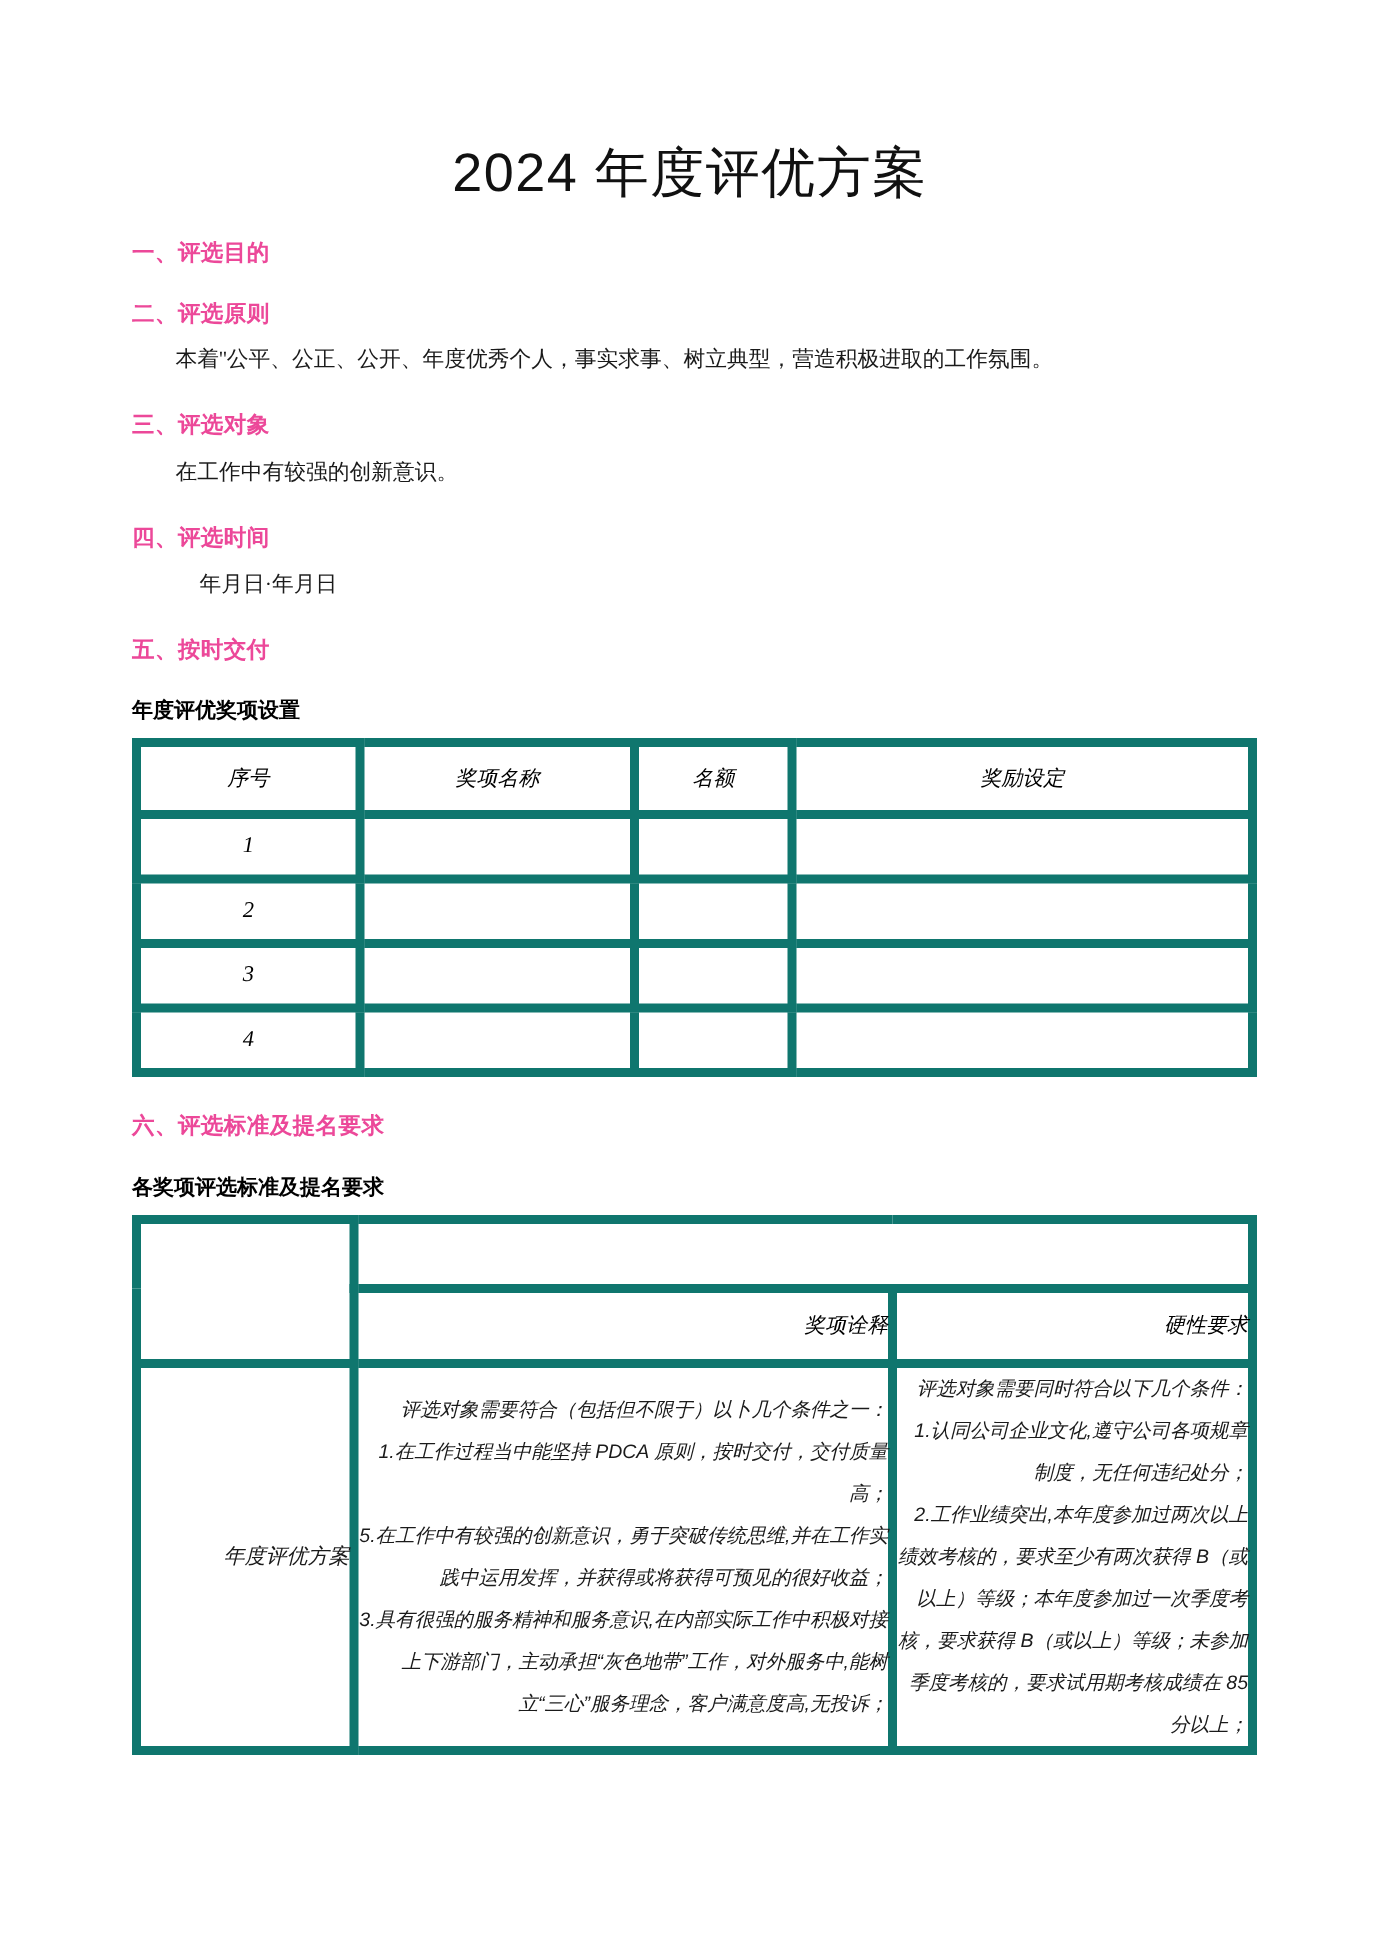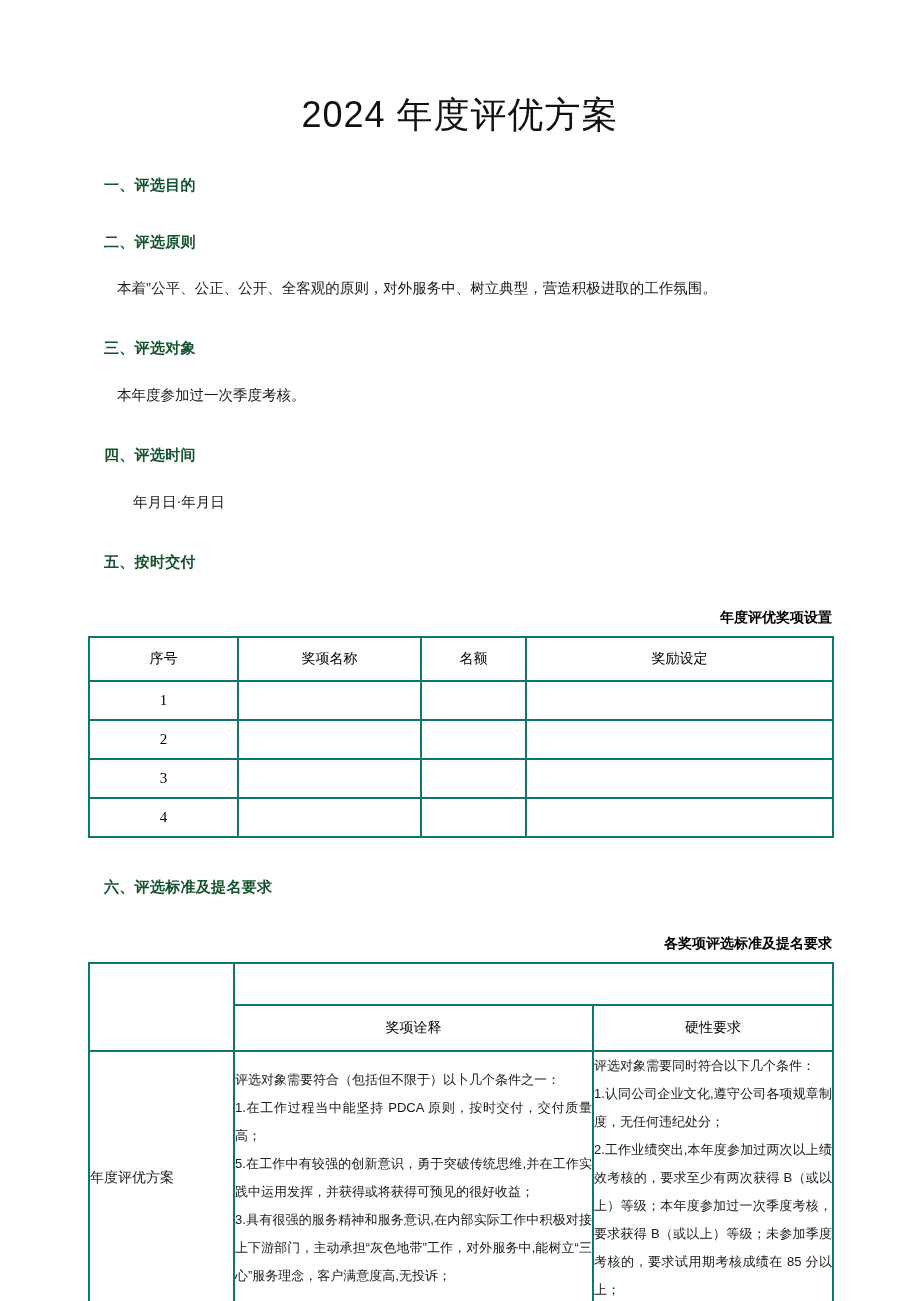--- a/index.html
+++ b/index.html
@@ -34,22 +34,22 @@
     padding-top: 93px;
     line-height: 1.2;
     color: #111;
   }
 
   
   .section-heading {
     font-family: "Liberation Sans", "DejaVu Sans", sans-serif;
     font-size: 15px;
     font-weight: bold;
-    color: #14532d;
-    margin: 16px;
+    color: #ec4899;
+    margin: 0;
     padding-top: 22px;
     letter-spacing: 0.3px;
     line-height: 1.5;
   }
   .section-heading.tight { padding-top: 18px; }
 
   
   .body-par {
     font-family: "Liberation Serif", "DejaVu Serif", serif;
     font-size: 14.5px;
@@ -57,42 +57,43 @@
     margin: 0;
     text-indent: 2em;
     text-align: justify;
     color: #1a1a1a;
     padding-top: 4px;
   }
   .body-par.indent-more { text-indent: 3.1em; }
 
   
   .table-caption {
-    text-align: right;
+    text-align: left;
     font-family: "Liberation Sans", "DejaVu Sans", sans-serif;
     font-size: 14px;
     font-weight: bold;
     margin: 0;
     padding-top: 20px;
     padding-bottom: 9px;
     color: #000;
   }
 
   
   table.doc-table {
     width: 744px;
     border-collapse: collapse;
     table-layout: fixed;
     background: #fff;
   }
   table.doc-table td, table.doc-table th {
-    border: 2px solid #0f766e;
+    border: 6px solid #0f766e;
     padding: 0;
     vertical-align: middle;
     font-weight: normal;
+    font-style: italic;
   }
 
   
   .t1-head td {
     height: 42px;
     text-align: center;
     font-family: "Liberation Sans", "DejaVu Sans", sans-serif;
     font-size: 14px;
     font-weight: bold;
     color: #000;
@@ -101,20 +102,21 @@
     height: 37px;
     text-align: center;
     font-family: "Liberation Serif", "DejaVu Serif", serif;
     font-size: 15px;
     color: #000;
   }
 
   
   .t2 td {
     font-family: "Liberation Sans", "DejaVu Sans", sans-serif;
+    text-align: right;
   }
   .t2-empty-top { height: 40px; }
   .t2-subhead {
     height: 44px;
     text-align: center;
     font-size: 14px;
     font-weight: bold;
     color: #000;
   }
   .t2-rowlabel {
@@ -139,24 +141,24 @@
 </head>
 <body>
 
 <div class="page">
 
   <h1 class="doc-title">2024 年度评优方案</h1>
 
   <div class="section-heading">一、评选目的</div>
 
   <div class="section-heading tight">二、评选原则</div>
-  <p class="body-par">本着''公平、公正、公开、全客观的原则，对外服务中、树立典型，营造积极进取的工作氛围。</p>
+  <p class="body-par">本着''公平、公正、公开、年度优秀个人，事实求事、树立典型，营造积极进取的工作氛围。</p>
 
   <div class="section-heading tight">三、评选对象</div>
-  <p class="body-par">本年度参加过一次季度考核。</p>
+  <p class="body-par">在工作中有较强的创新意识。</p>
 
   <div class="section-heading tight">四、评选时间</div>
   <p class="body-par indent-more">年月日·年月日</p>
 
   <div class="section-heading tight">五、按时交付</div>
 
   <div class="table-caption">年度评优奖项设置</div>
 
   <table class="doc-table">
     <colgroup>

